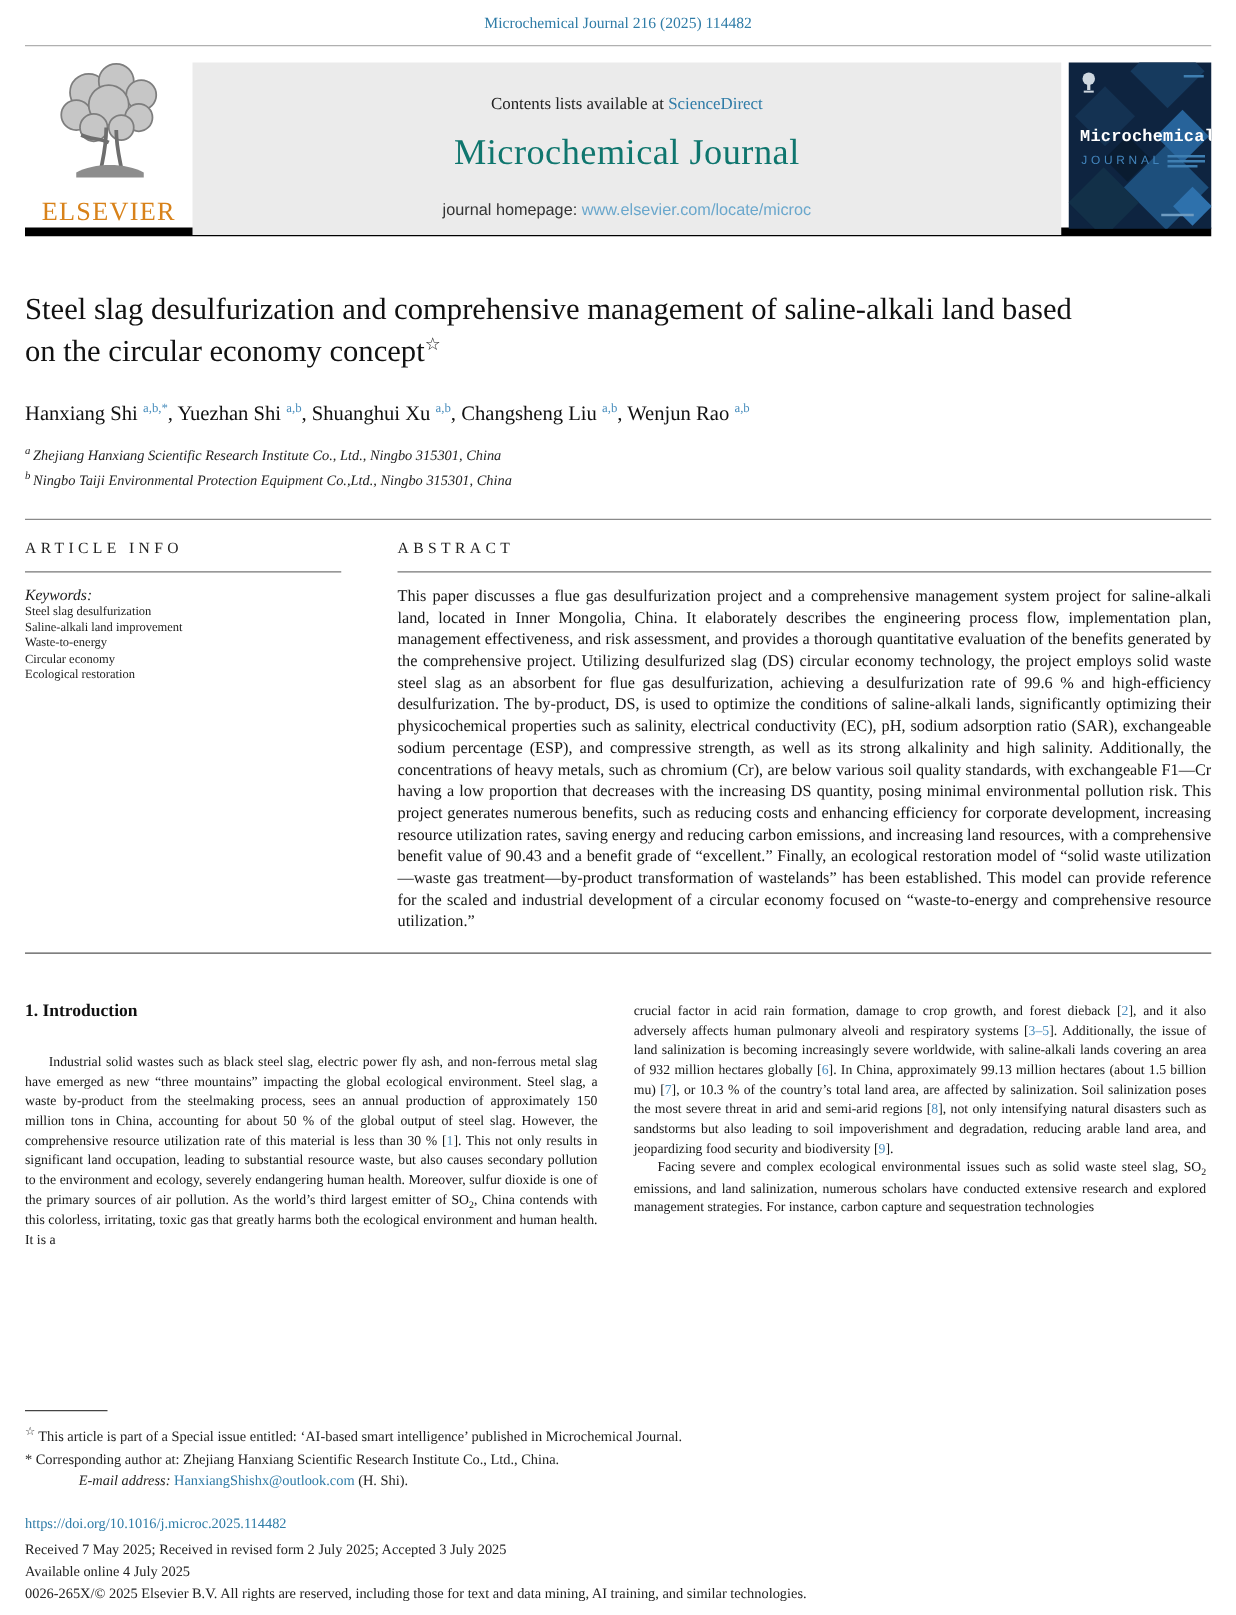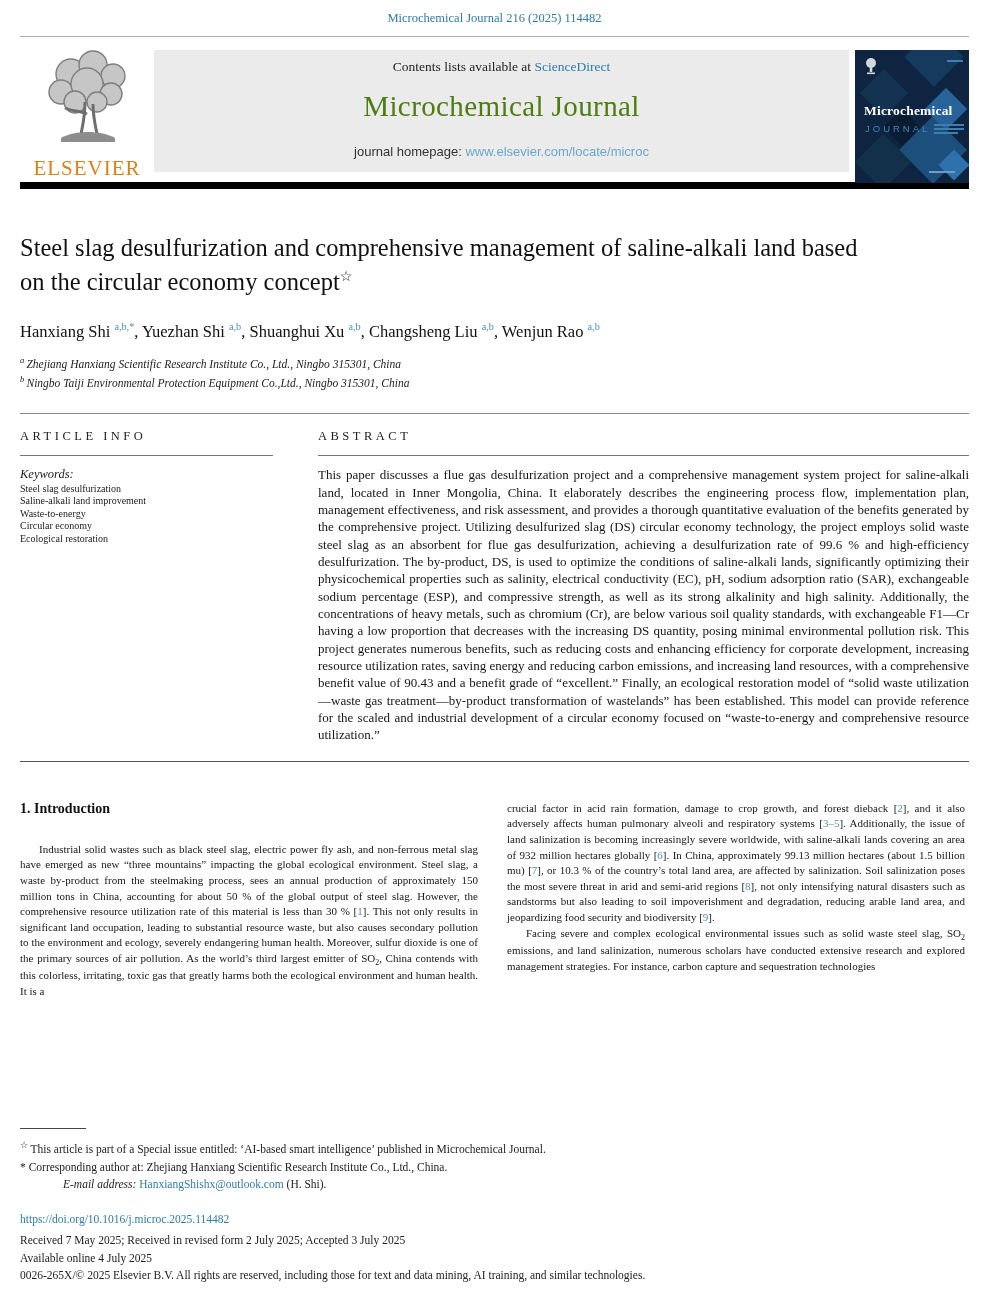--- a/index.html
+++ b/index.html
@@ -11,31 +11,31 @@
   .page { position:relative; width:989px; height:1292px; overflow:hidden;border-radius:26px; }
 
   
   .top-citation { text-align:center; padding-top:11px; font-size:12.5px; color:#2f7ca7; }
   .top-rule { border-top:1px solid #b0b0b0; margin:10px 20px 0 20px; }
 
   
   .masthead { display:flex; margin:13px 20px 0 20px; height:126px; }
   .elsevier-logo { width:134px; flex-shrink:0; text-align:center; position:relative; }
   .elsevier-text { font-size:21px; color:#d8821a; letter-spacing:1px; margin-top:2px; }
-  .mast-center { flex:1; background:#ebebeb; text-align:center; padding-top:9px; height:113px; }
+  .mast-center { flex:1; background:#ebebeb; text-align:center; padding-top:25px; height:113px; }
   .contents-line { font-size:13.5px; color:#222; }
-  .mast-title { font-size:29px; margin-top:15px; color:#4d7c0f; letter-spacing:.4px; }
+  .mast-title { font-size:29px; margin-top:15px; color:#0f766e; letter-spacing:.4px; }
   .homepage-line { font-family:"Liberation Sans", sans-serif; font-size:13px; margin-top:21px; color:#333; }
   .link { color:#2f7ca7; text-decoration:none; cursor:pointer; }
   .homepage-line .link { color:#6aa7cc;text-align:right; }
 
   
   .cover { width:114px; height:133px; margin-left:6px; background:#0e2440; position:relative; overflow:hidden; flex-shrink:0; }
   .cover .d { position:absolute; transform:rotate(45deg); }
-  .cover-title { position:absolute; top:53px; left:9px; color:#ffffff; font-family:Liberation Serif, serif; font-weight:bold; font-size:13.5px; letter-spacing:.2px; }
+  .cover-title { position:absolute; top:53px; left:9px; color:#ffffff; font-family:Liberation Mono, monospace; font-weight:bold; font-size:13.5px; letter-spacing:.2px; }
   .cover-sub { position:absolute; top:73px; left:10px; color:#4386bd; font-family:"Liberation Sans", sans-serif; font-size:9.5px; letter-spacing:3px; }
   .cover-mark { position:absolute; top:7px; left:9px; }
   .tinybar { position:absolute; background:#3f7fb2; height:2px; }
 
   .black-bar { height:7px; background:#000; margin:6px 20px 0 20px; }
 
   
   .title { margin:42px 20px 0 20px; max-width:842px; font-size:24.5px; font-weight:normal; line-height:1.4; color:#111; }
   .title sup { font-size:58%; }
   .authors { margin:21px 20px 0 20px; font-size:16.5px; color:#111; }

